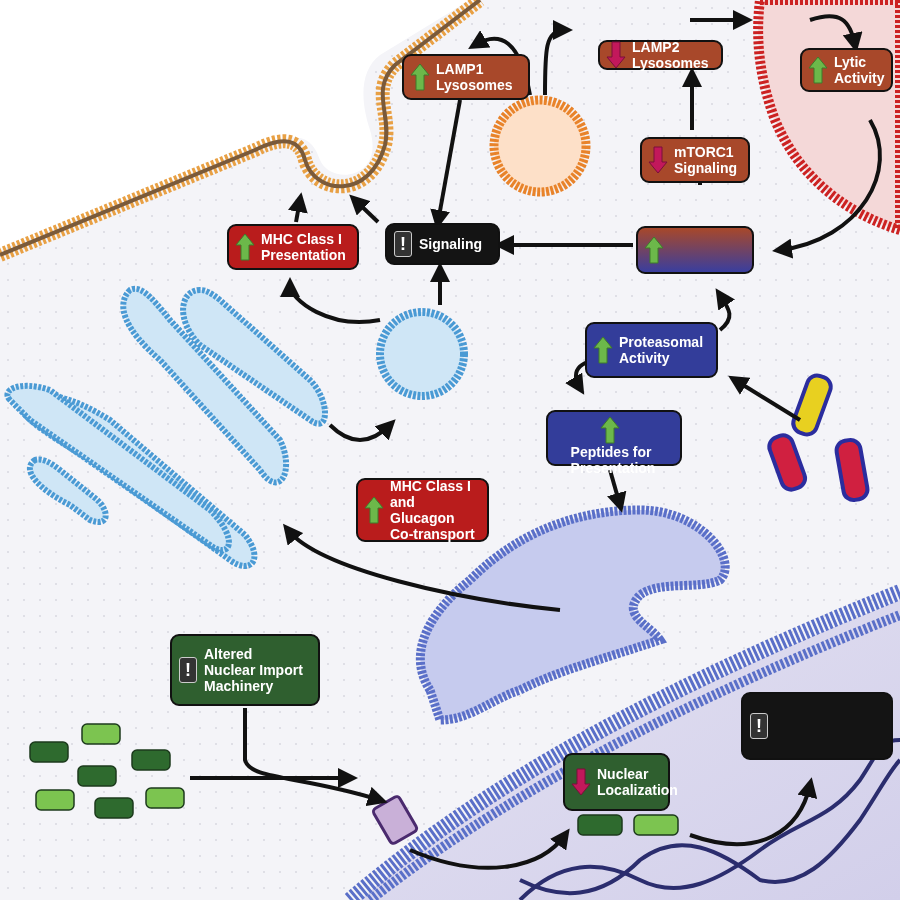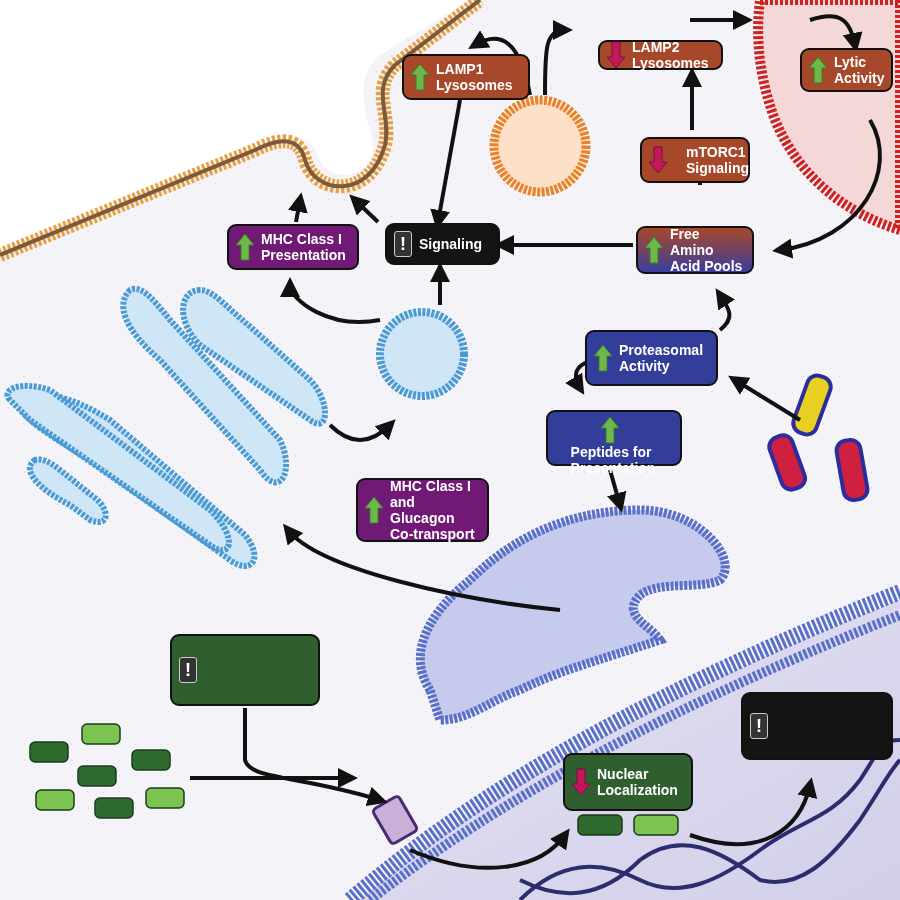--- a/index.html
+++ b/index.html
@@ -7,21 +7,21 @@
          font-family:"Liberation Sans", sans-serif; background:#f4f4f8; }
   svg.bg { position:absolute; left:0; top:0; width:900px; height:900px; }
   .box { position:absolute; display:flex; align-items:center; border:2px solid #111;
          border-radius:9px; color:#fff; font-weight:bold; font-size:14px; line-height:16px;
          padding:4px 8px 4px 6px; box-sizing:border-box; }
   .box .lbl { white-space:pre-line; }
   .ico { flex:0 0 auto; width:20px; height:28px; margin-right:6px; display:flex; align-items:center; justify-content:center; }
   .bang { width:16px; height:24px; border:1.5px solid #ccc; border-radius:3px; background:#333;
           color:#fff; font-size:18px; font-weight:bold; display:flex; align-items:center; justify-content:center; }
   .orange { background:#a8482a; }
-  .purple { background:#701a75; }
+  .purple { background:#b91c1c; }
   .black { background:#141414; }
   .navy { background:#333d9a; }
   .green { background:#2f5f2f; }
   .grad { background:linear-gradient(#a8482a, #3a3e9e); }
 </style>
 </head>
 <body>
 
 <svg class="bg" viewBox="0 0 900 900">
   <defs>
@@ -139,58 +139,56 @@
 <div class="box orange" style="left:800px;top:48px;width:93px;height:44px;justify-content:space-between;">
   <span class="ico">
       <svg width="20" height="28" viewBox="0 0 20 28">
         <path d="M10,1 L19,12 L14,12 L14,27 L6,27 L6,12 L1,12 Z" fill="#6cb84a" stroke="#3f7a2a" stroke-width="1"></path>
       </svg>
     </span>
   <span class="lbl">Lytic
 Activity</span>
 </div>
 
-<div class="box orange" style="left:640px;top:137px;width:110px;height:46px;gap:12px;">
+<div class="box orange" style="left:640px;top:137px;width:110px;height:46px;">
   <span class="ico">
       <svg width="20" height="28" viewBox="0 0 20 28">
         <path d="M10,27 L19,16 L14,16 L14,1 L6,1 L6,16 L1,16 Z" fill="#c2185b" stroke="#7a0f3a" stroke-width="1"></path>
       </svg>
     </span>
   <span class="lbl">mTORC1
 Signaling</span>
 </div>
 
 <div class="box grad" style="left:636px;top:226px;width:118px;height:48px;">
   <span class="ico">
       <svg width="20" height="28" viewBox="0 0 20 28">
         <path d="M10,1 L19,12 L14,12 L14,27 L6,27 L6,12 L1,12 Z" fill="#6cb84a" stroke="#3f7a2a" stroke-width="1"></path>
       </svg>
     </span>
-  <span class="lbl">Free Amino
-Acid Pools</span>
 </div>
 
 <div class="box black" style="left:385px;top:223px;width:115px;height:42px;">
   <span class="ico">
       <span class="bang">!</span>
     </span>
   <span class="lbl">Signaling</span>
 </div>
 
 <div class="box purple" style="left:227px;top:224px;width:132px;height:46px;">
   <span class="ico">
       <svg width="20" height="28" viewBox="0 0 20 28">
         <path d="M10,1 L19,12 L14,12 L14,27 L6,27 L6,12 L1,12 Z" fill="#6cb84a" stroke="#3f7a2a" stroke-width="1"></path>
       </svg>
     </span>
   <span class="lbl">MHC Class I
 Presentation</span>
 </div>
 
-<div class="box navy" style="left:585px;top:322px;width:133px;height:56px;margin-top:8px;">
+<div class="box navy" style="left:585px;top:322px;width:133px;height:56px;">
   <span class="ico">
       <svg width="20" height="28" viewBox="0 0 20 28">
         <path d="M10,1 L19,12 L14,12 L14,27 L6,27 L6,12 L1,12 Z" fill="#6cb84a" stroke="#3f7a2a" stroke-width="1"></path>
       </svg>
     </span>
   <span class="lbl">Proteasomal
 Activity</span>
 </div>
 
 <div class="box navy" style="left:546px;top:410px;width:136px;height:56px;flex-direction:column;">
@@ -211,23 +209,26 @@
     </span>
   <span class="lbl">MHC Class I
 and Glucagon
 Co-transport</span>
 </div>
 
 <div class="box green" style="left:170px;top:634px;width:150px;height:72px;">
   <span class="ico">
       <span class="bang">!</span>
     </span>
-</div>
-
-<div class="box green" style="left:563px;top:753px;width:130px;height:58px;">
+  <span class="lbl">Altered
+Nuclear Import
+Machinery</span>
+</div>
+
+<div class="box green" style="left:563px;top:753px;width:107px;height:58px;">
   <span class="ico">
       <svg width="20" height="28" viewBox="0 0 20 28">
         <path d="M10,27 L19,16 L14,16 L14,1 L6,1 L6,16 L1,16 Z" fill="#c2185b" stroke="#7a0f3a" stroke-width="1"></path>
       </svg>
     </span>
   <span class="lbl">Nuclear
 Localization</span>
 </div>
 
 <div class="box black" style="left:741px;top:692px;width:152px;height:68px;">

